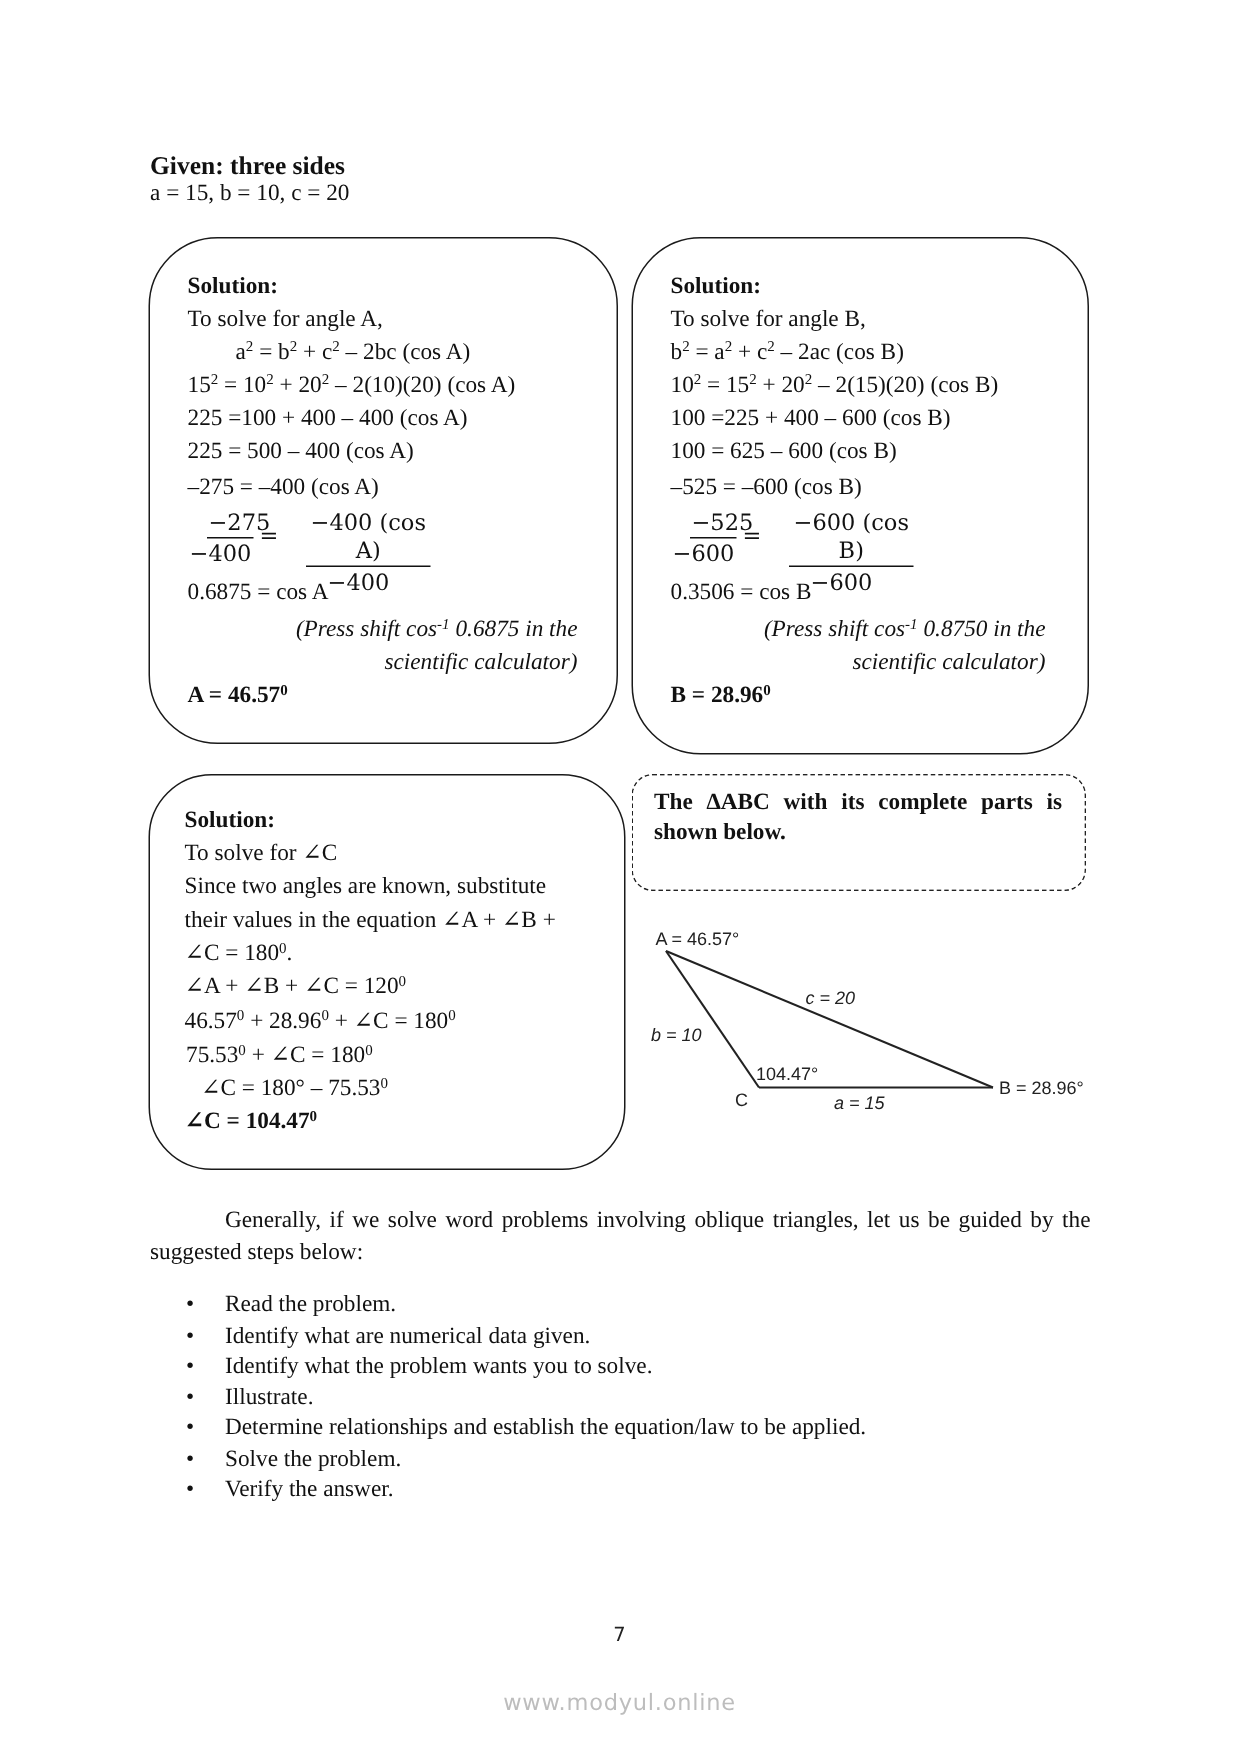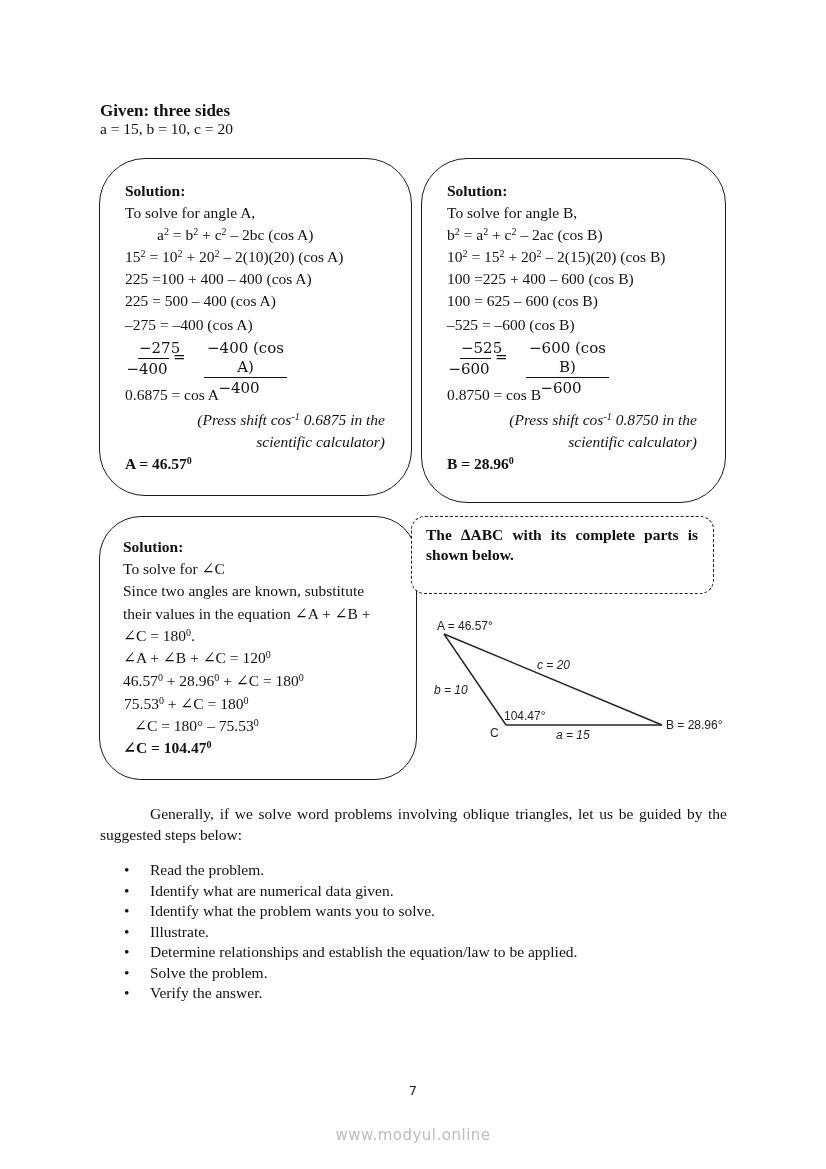--- a/index.html
+++ b/index.html
@@ -6,21 +6,21 @@
     body { width: 826px; height: 1169px; position: relative; overflow: hidden;
            font-family: "Liberation Serif", "DejaVu Serif", serif; color: #111; font-size: 15.5px; }
     .abs { position: absolute; }
     .given-title { left: 100px; top: 101px; font-weight: bold; font-size: 17px; }
     .given-values { left: 100px; top: 120px; font-size: 15.5px; }
 
     .box { position: absolute; border: 1.6px solid #1a1a1a; box-sizing: border-box; background: #fff; }
     .box-a { left: 99px; top: 158px; width: 313px; height: 338px; border-radius: 46px; }
     .box-b { left: 421px; top: 158px; width: 305px; height: 345px; border-radius: 46px; }
     .box-c { left: 99px; top: 516px; width: 318px; height: 264px; border-radius: 42px; }
-    .box-d { left: 411px; top: 516px; width: 303px; height: 78px; border-radius: 14px;
+    .box-d { left: 421px; top: 516px; width: 303px; height: 78px; border-radius: 14px;
              border: 1.6px dashed #222; }
 
     .line { position: absolute; white-space: nowrap; line-height: 22px; }
     .bold { font-weight: bold; }
     sup { font-size: 10px; vertical-align: top; position: relative; top: -3px; }
 
     .frac-row { position: absolute; height: 40px; font-family: "DejaVu Serif", serif; font-size: 15px; }
     .frac { position: absolute; text-align: center; }
     .frac .num { display: block; border-bottom: 1.3px solid #111; padding: 0 1px; line-height: 19px; margin-left: 13px; }
     .frac .den { display: block; line-height: 20px; }
@@ -85,21 +85,21 @@
     <div class="frac" style="left:0; width:44px;">
         <span class="num">−525</span>
         <span class="den">−600</span>
       </div>
     <div class="eq" style="left:48px;">=</div>
     <div class="frac" style="left:66px; width:96px;">
         <span class="num">−600 (cos B)</span>
         <span class="den">−600</span>
       </div>
   </div>
-  <div class="line" style="left:25px; top:225px;">0.8750 = cos B</div>
+  <div class="line" style="left:25px; top:225px;">0.3506 = cos B</div>
   <div class="center-it" style="left:25px; width:250px; top:250px;"><span>(Press shift cos</span><sup>-1</sup><span> 0.8750 in the</span><br><span>scientific calculator)</span></div>
   <div class="line bold" style="left:25px; top:294px;"><span>B = 28.96</span><sup>0</sup></div>
 </div>
 
 <div class="box box-c">
   <div class="line bold" style="left:23px; top:19px;">Solution:</div>
   <div class="line" style="left:23px; top:41px;">To solve for ∠C</div>
   <div class="line" style="left:23px; top:63px;">Since two angles are known, substitute</div>
   <div class="line" style="left:23px; top:86px;">their values in the equation ∠A + ∠B +</div>
   <div class="line" style="left:23px; top:108px;"><span>∠C = 180</span><sup>0</sup><span>.</span></div>

